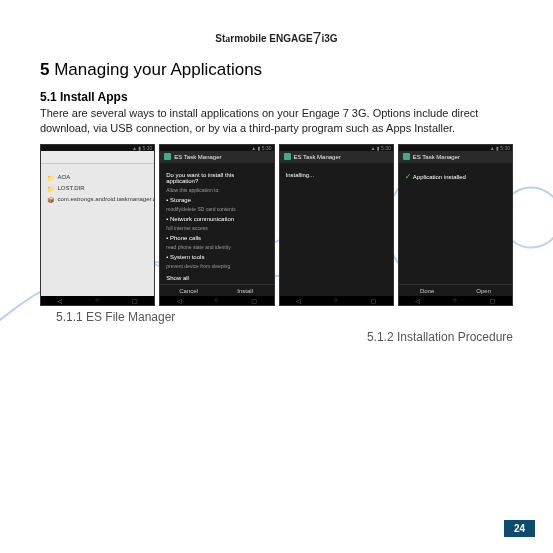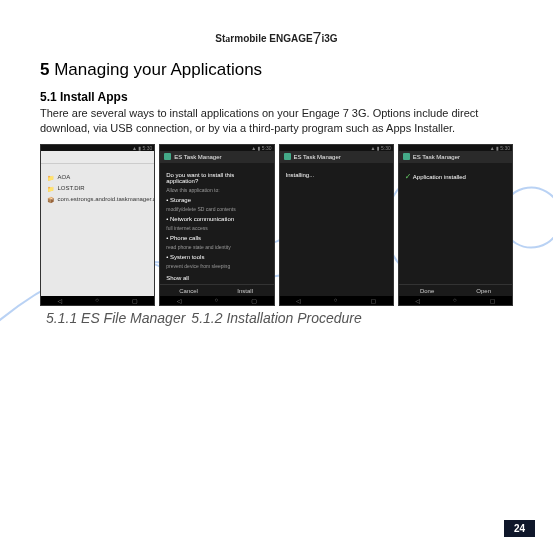--- a/index.html
+++ b/index.html
@@ -109,32 +109,31 @@
   }
   .shot .btnbar div {
     flex:1; text-align:center; color:#ccc; font-size:6px;
     line-height:12px; border-top:1px solid #333;
   }
   .shot .perm { color:#fff; font-size:6px; margin:3px 0; }
   .shot .permsub { color:#999; font-size:5px; margin-bottom:4px; }
   .shot .check { color:#6c6; font-size:8px; }
   .captions {
     display:flex;
-    font-size: 14px;
-    font-style: italic;
+    font-size: 12px;
     color:#555;
     margin-bottom: 12px;
   }
   .captions div:first-child { flex:0 0 32%; text-align:center; }
-  .captions div:last-child { flex:1; text-align:left; }
+  .captions div:last-child { flex:1; text-align:right;margin-top:20px; }
   .pagenum {
     position: absolute;
     right: 18px;
     bottom: 16px;
-    background: #0f172a;
+    background: #0c4a6e;
     color: #fff;
     font-size: 10px;
     font-weight: bold;
     padding: 3px 10px;
     margin-left: 14px;
   }
   .watermark {
     position:absolute;
     left:-80px; top:40px;
     width:700px; height:700px;

